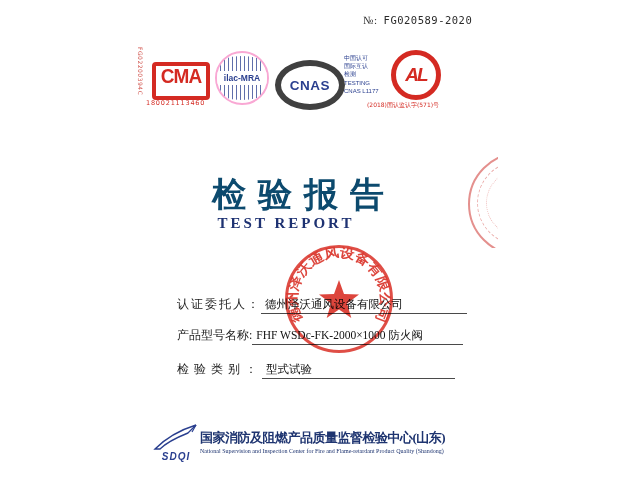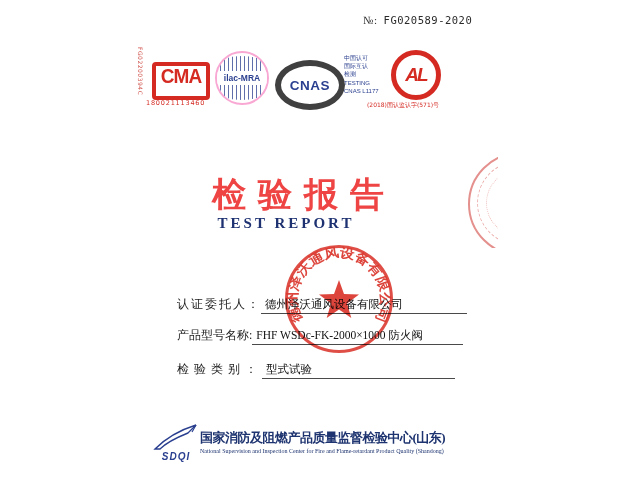--- a/index.html
+++ b/index.html
@@ -35,21 +35,21 @@
              font-family:"Liberation Sans",sans-serif;}
   .cal-circle{left:391px;top:50px;width:40px;height:40px;border:5px solid #d42a22;border-radius:50%;
               display:flex;align-items:center;justify-content:center;}
   .cal-circle span{font-family:"Liberation Sans",sans-serif;font-weight:900;font-style:italic;
                    font-size:19px;color:#d42a22;letter-spacing:-2px;}
   .cal-caption{left:367px;top:101px;width:100px;font-size:6px;color:#d42a22;
                font-family:"DejaVu Sans",sans-serif;white-space:nowrap;}
 
   
   .title-zh{left:148px;top:172px;width:300px;text-align:center;font-size:34px;font-weight:bold;
-            color:#ef4444;letter-spacing:12px;text-indent:12px;}
+            color:#0c4a6e;letter-spacing:12px;text-indent:12px;}
   .title-en{left:136px;top:215px;width:300px;text-align:center;font-size:15px;font-weight:bold;
             color:#1e3272;letter-spacing:3px;}
 
   
   .partial-stamp{left:458px;top:156px;width:40px;height:92px;overflow:hidden;opacity:.8;}
   .partial-stamp .c1{position:absolute;left:10px;top:-4px;width:100px;height:100px;border-radius:50%;
                      border:2px solid rgba(210,70,65,.75);}
   .partial-stamp .c2{position:absolute;left:19px;top:5px;width:82px;height:82px;border-radius:50%;
                      border:1px dashed rgba(210,70,65,.55);}
   .partial-stamp .c3{position:absolute;left:28px;top:14px;width:64px;height:64px;border-radius:50%;

